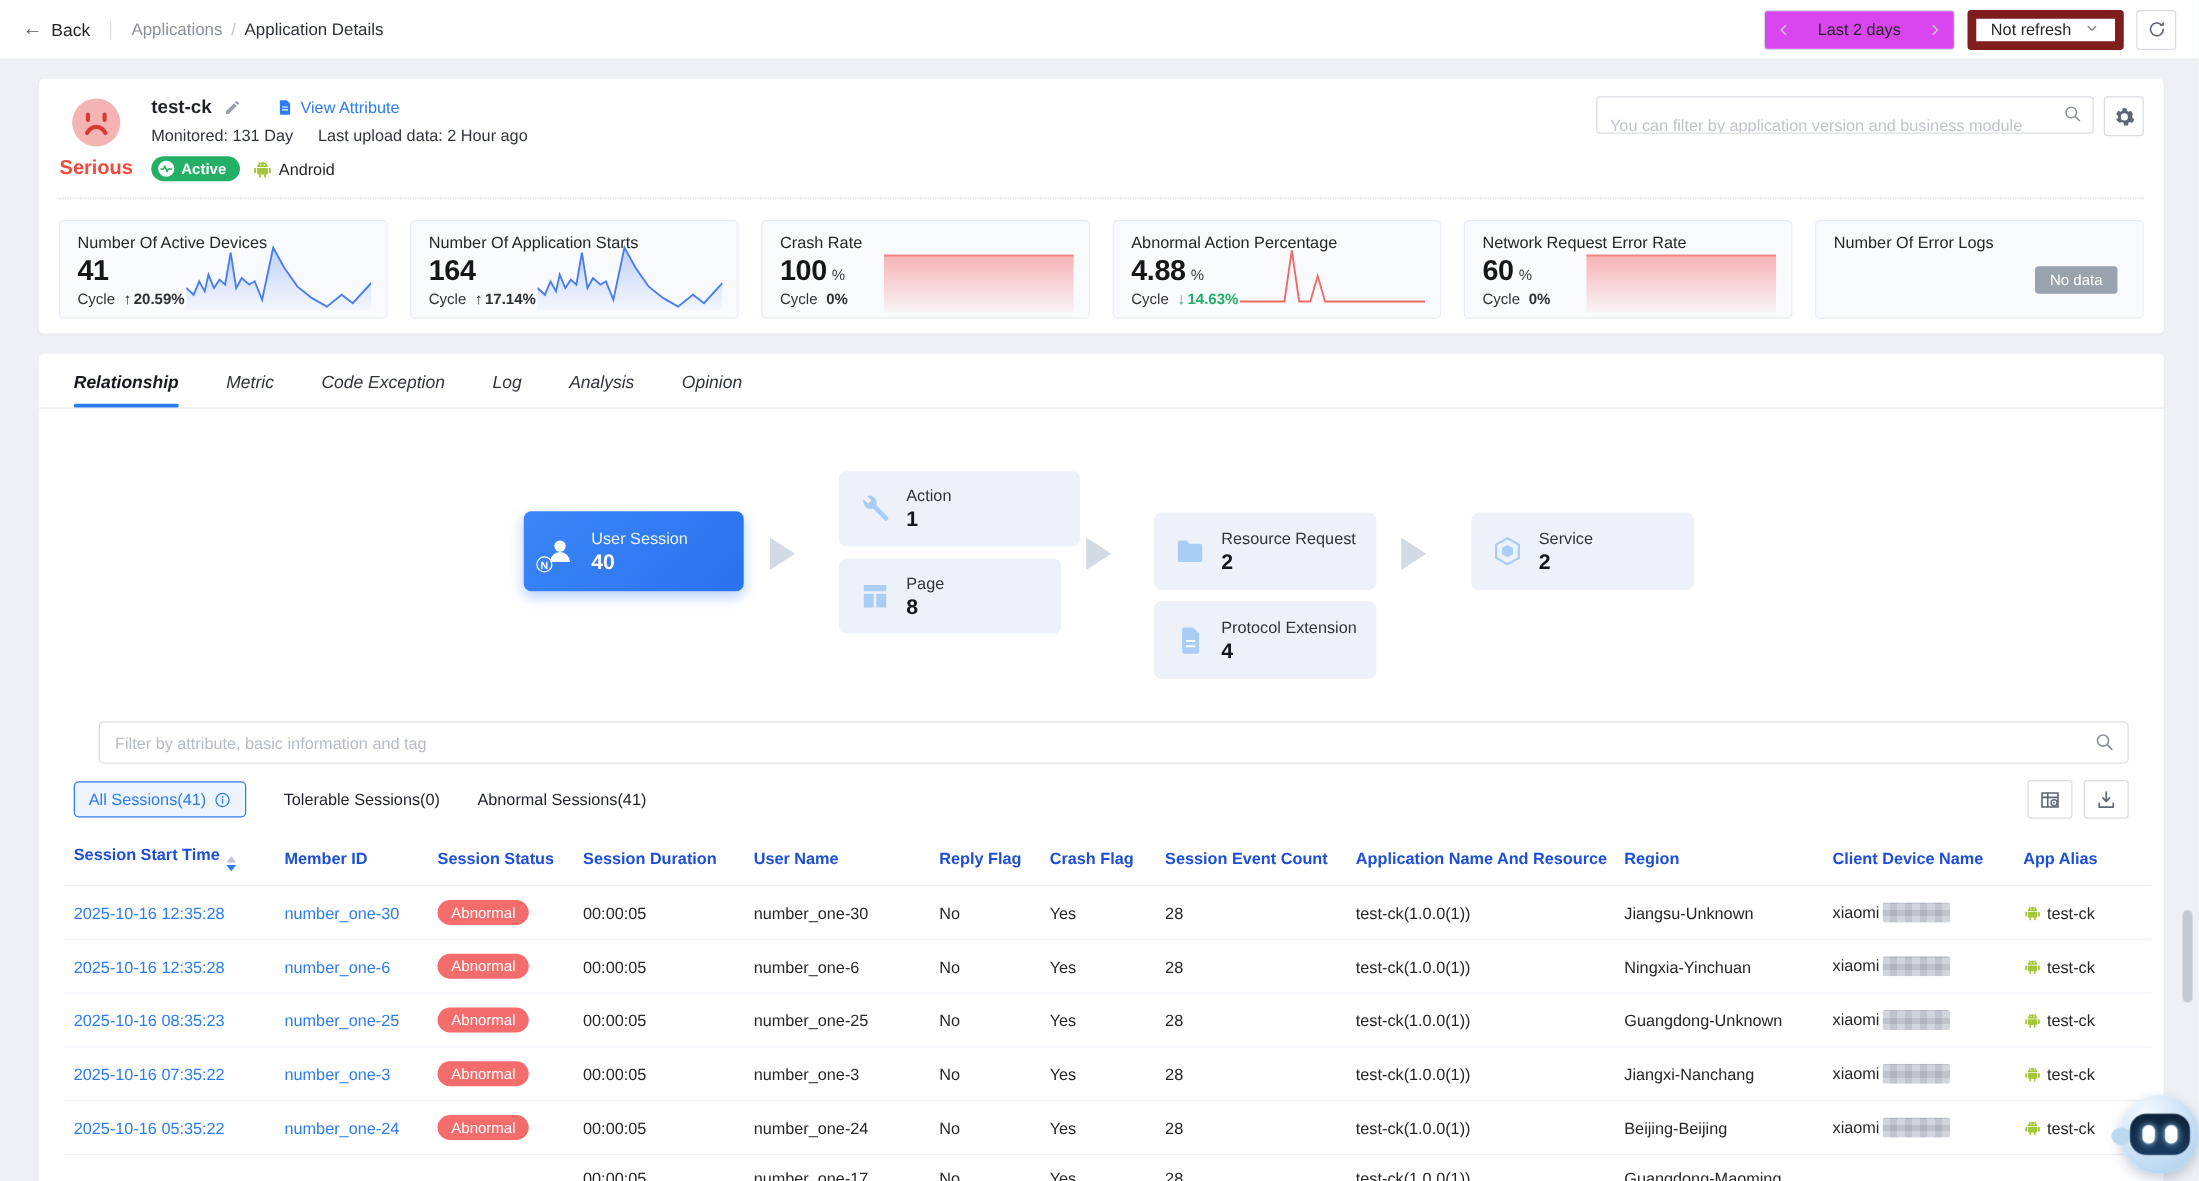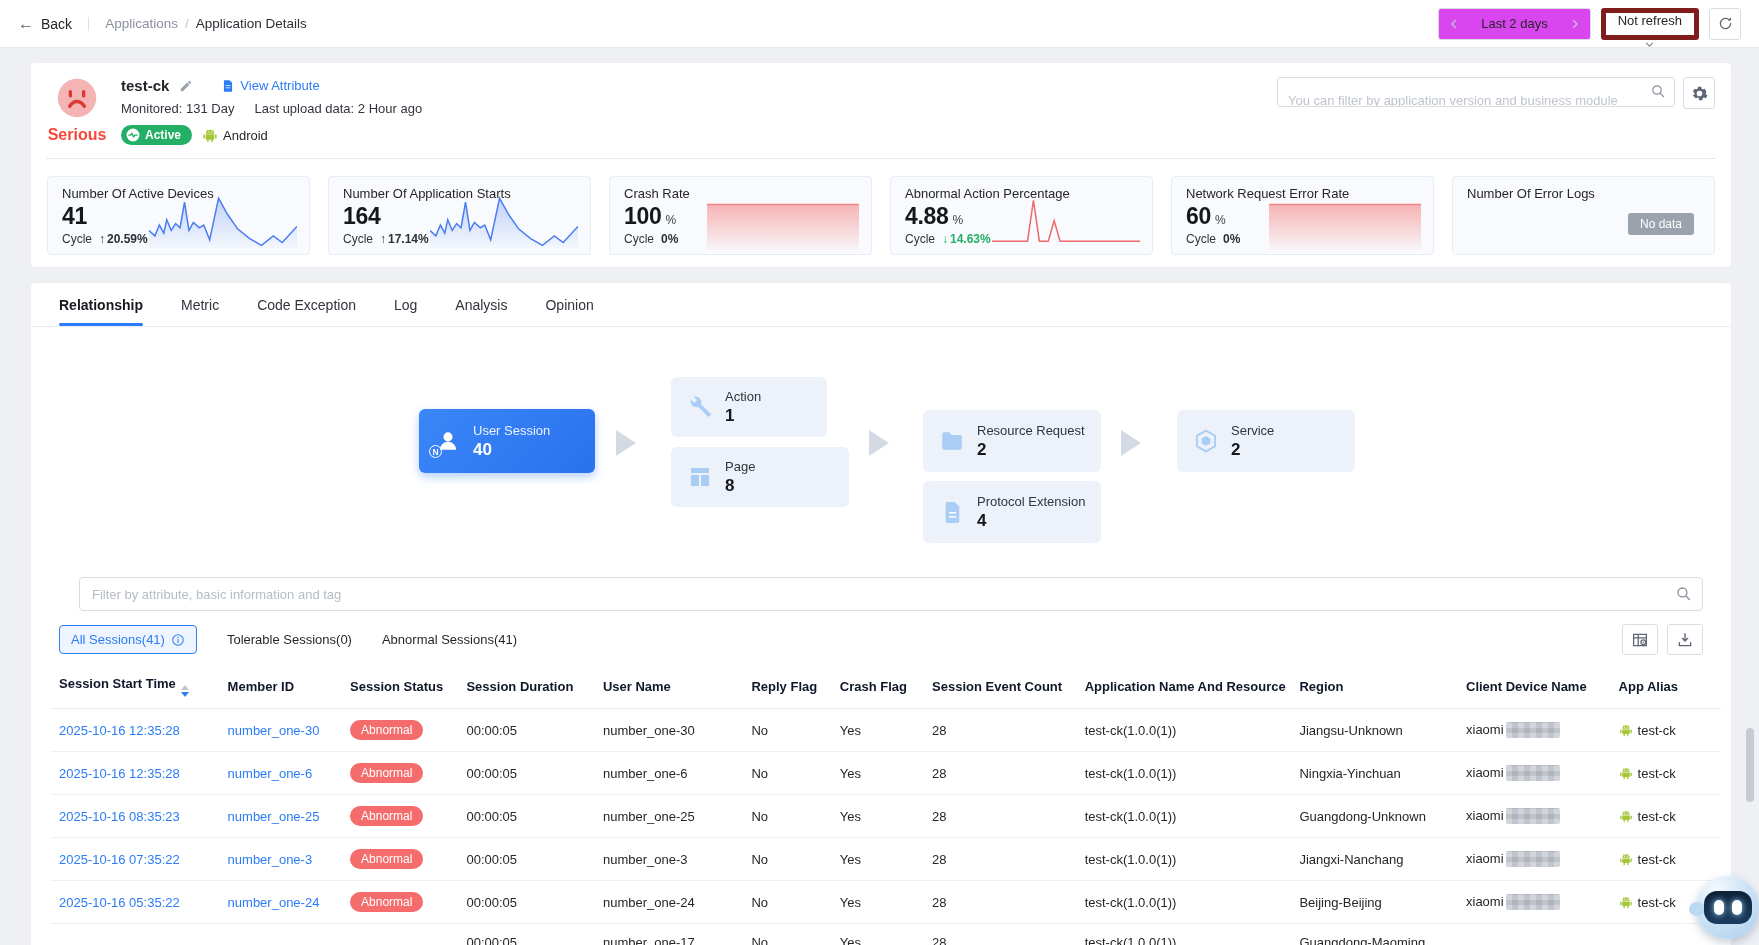--- a/index.html
+++ b/index.html
@@ -12,21 +12,21 @@
   .back { display:flex; align-items:center; gap:7px; font-size:14px; color:#262626; cursor:pointer; }
   .back .arr { color:#55606d; font-size:16px; line-height:1; }
   .tb-div { width:1px; height:14px; background:#dcdfe3; margin:0 16px; }
   .crumb { font-size:13.5px; color:#8a919c; display:flex; gap:7px; align-items:center; }
   .crumb .sep { color:#c0c4cc; }
   .crumb .cur { color:#2b2f36; }
   .tb-right { margin-left:auto; display:flex; align-items:center; gap:10px; }
   .range { display:flex; align-items:center; border:1px solid #d9dde3; border-radius:3px; height:32px; background:#d946ef; }
   .range .chev { width:30px; height:100%; display:flex; align-items:center; justify-content:center; color:#c3c8cf; cursor:pointer; }
   .range .lbl { font-size:13px; color:#262626; padding:0 12px; }
-  .refresh-mode { display:flex; align-items:center; gap:10px; border:5px solid #7f1d1d; border-radius:3px; height:32px; padding:0 12px; background:#fff; font-size:13px; color:#262626; cursor:pointer;flex-direction:column; }
+  .refresh-mode { display:flex; align-items:center; gap:10px; border:7px solid #7f1d1d; border-radius:3px; height:32px; padding:0 12px; background:#fff; font-size:13px; color:#262626; cursor:pointer; }
   .refresh-mode .car { color:#7b828c; }
   .icon-btn { width:32px; height:32px; border:1px solid #d9dde3; border-radius:3px; background:#fff; display:flex; align-items:center; justify-content:center; color:#5f6673; cursor:pointer; }
 
   
   .app-card { margin:15px 28px 0 31px; background:#fff; border-radius:4px; padding:14px 16px 12px; box-shadow:0 1px 2px rgba(20,40,80,.04); }
   .app-head { display:flex; align-items:flex-start; }
   .face-col { width:60px; display:flex; flex-direction:column; align-items:center; }
   .severity { margin-top:7px; font-size:16px; font-weight:bold; color:#f5483b; }
   .app-main { margin-left:14px; }
   .title-row { display:flex; align-items:center; gap:10px; }
@@ -62,21 +62,21 @@
   .mcycle { position:absolute; left:14px; bottom:8px; font-size:12px; color:#30343b; display:flex; gap:7px; align-items:center; z-index:2; }
   .delta { display:inline-flex; align-items:center; gap:2px; font-weight:bold; color:#2b2f36; }
   .delta.green { color:#23b066; }
   .spark { position:absolute; right:12px; bottom:6px; width:148px; height:54px; }
   .spark.red-area { top:25px; bottom:auto; height:48px; width:152px; }
   .spark.red-line { height:48px; bottom:8px; }
   .nodata { position:absolute; right:20px; top:36px; background:#9aa3ad; color:#fff; font-size:12px; border-radius:3px; padding:4px 12px; }
 
   
   .main-card { margin:16px 28px 0 31px; background:#fff; border-radius:4px; box-shadow:0 1px 2px rgba(20,40,80,.04); padding-bottom:4px; }
-  .tabs { display:flex; gap:38px; padding:14px 28px 0; border-bottom:1px solid #e8ecf2; }
+  .tabs { display:flex; gap:38px; padding:14px 28px 0; border-bottom:1px solid #e8ecf2;font-style:italic; }
   .tab { font-size:14px; color:#30343b; padding-bottom:13px; cursor:pointer; position:relative; }
   .tab.active { color:#16191d; font-weight:bold; }
   .tab.active::after { content:""; position:absolute; left:0; right:0; bottom:0; height:3px; border-radius:2px; background:#2b7cf6; }
 
   
   .diagram { position:relative; height:226px; margin-top:8px; }
   .dnode { position:absolute; display:flex; align-items:center; background:#edf2fa; border-radius:6px; padding-left:12px; cursor:pointer; }
   .dnode .dicon { position:relative; width:34px; height:34px; display:flex; align-items:center; justify-content:center; color:#a9cdf4; }
   .dnode .dtext { margin-left:8px; display:flex; flex-direction:column; }
   .dnode .dlabel { font-size:13px; color:#30343b; }
@@ -95,21 +95,21 @@
   .filter-search-ic { position:absolute; right:11px; top:8px; color:#8a919c; }
   .stabs { margin:13px 28px 0; display:flex; align-items:center; }
   .stab-pill { display:flex; align-items:center; gap:6px; border:1px solid #2b7cf6; background:#eef5ff; color:#2b7cf6; border-radius:4px; padding:6px 11px; font-size:13px; cursor:pointer; }
   .stab { margin-left:30px; font-size:13px; color:#1f2329; cursor:pointer; }
   .stab-actions { margin-left:auto; display:flex; gap:9px; }
   .sq-btn { width:36px; height:31px; border:1px solid #d9dde3; border-radius:3px; background:#fff; display:flex; align-items:center; justify-content:center; color:#5f6673; cursor:pointer; }
 
   
   .table-wrap { margin:10px 10px 0 20px; }
   table { width:100%; border-collapse:collapse; font-size:13px; table-layout:fixed; }
-  th { text-align:left; padding:11px 8px; color:#0f172a; font-weight:bold; border-bottom:1px solid #e8ecf2; white-space:nowrap; overflow:hidden; }
+  th { text-align:left; padding:11px 8px; color:#1d4ed8; font-weight:bold; border-bottom:1px solid #e8ecf2; white-space:nowrap; overflow:hidden; }
   td { padding:11px 8px; border-bottom:1px solid #edf0f5; color:#262626; white-space:nowrap; overflow:hidden; }
   td a { color:#2b7cf6; text-decoration:none; cursor:pointer; }
   .pill { display:inline-block; background:#f56c6c; color:#fff; border-radius:11px; padding:3px 11px; font-size:12px; }
   .sort { display:inline-flex; flex-direction:column; margin-left:5px; vertical-align:-2px; gap:2px; cursor:pointer; }
   .sort .t-up { width:0; height:0; border-left:4px solid transparent; border-right:4px solid transparent; border-bottom:5px solid #c0c4cc; }
   .sort .t-dn { width:0; height:0; border-left:4px solid transparent; border-right:4px solid transparent; border-top:5px solid #2b7cf6; }
   .blur-block { display:inline-block; width:54px; height:16px; vertical-align:-4px; margin-left:2px; border-radius:2px;
     background-image:repeating-linear-gradient(90deg,#e3e4e8 0 6px,#d0d2d8 6px 12px),repeating-linear-gradient(0deg,#eceef1 0 5px,#d8dade 5px 10px);
     background-blend-mode:multiply; }
   .alias-cell { display:flex; align-items:center; gap:5px; }
@@ -443,21 +443,21 @@
               <use href="#i-person"></use>
             </svg>
           <span class="nbadge">N</span>
         </span>
         <span class="dtext">
           <span class="dlabel">User Session</span>
           <span class="dvalue">40</span>
         </span>
       </div>
       <div class="darrow" style="left:585px;top:95px;"></div>
-      <div class="dnode" style="left:640px;top:42px;width:156px;height:60px;">
+      <div class="dnode" style="left:640px;top:42px;width:193px;height:60px;">
         <span class="dicon">
             <svg width="26" height="26">
               <use href="#i-wrench"></use>
             </svg>
           </span>
         <span class="dtext">
           <span class="dlabel">Action</span>
           <span class="dvalue">1</span>
         </span>
       </div>

